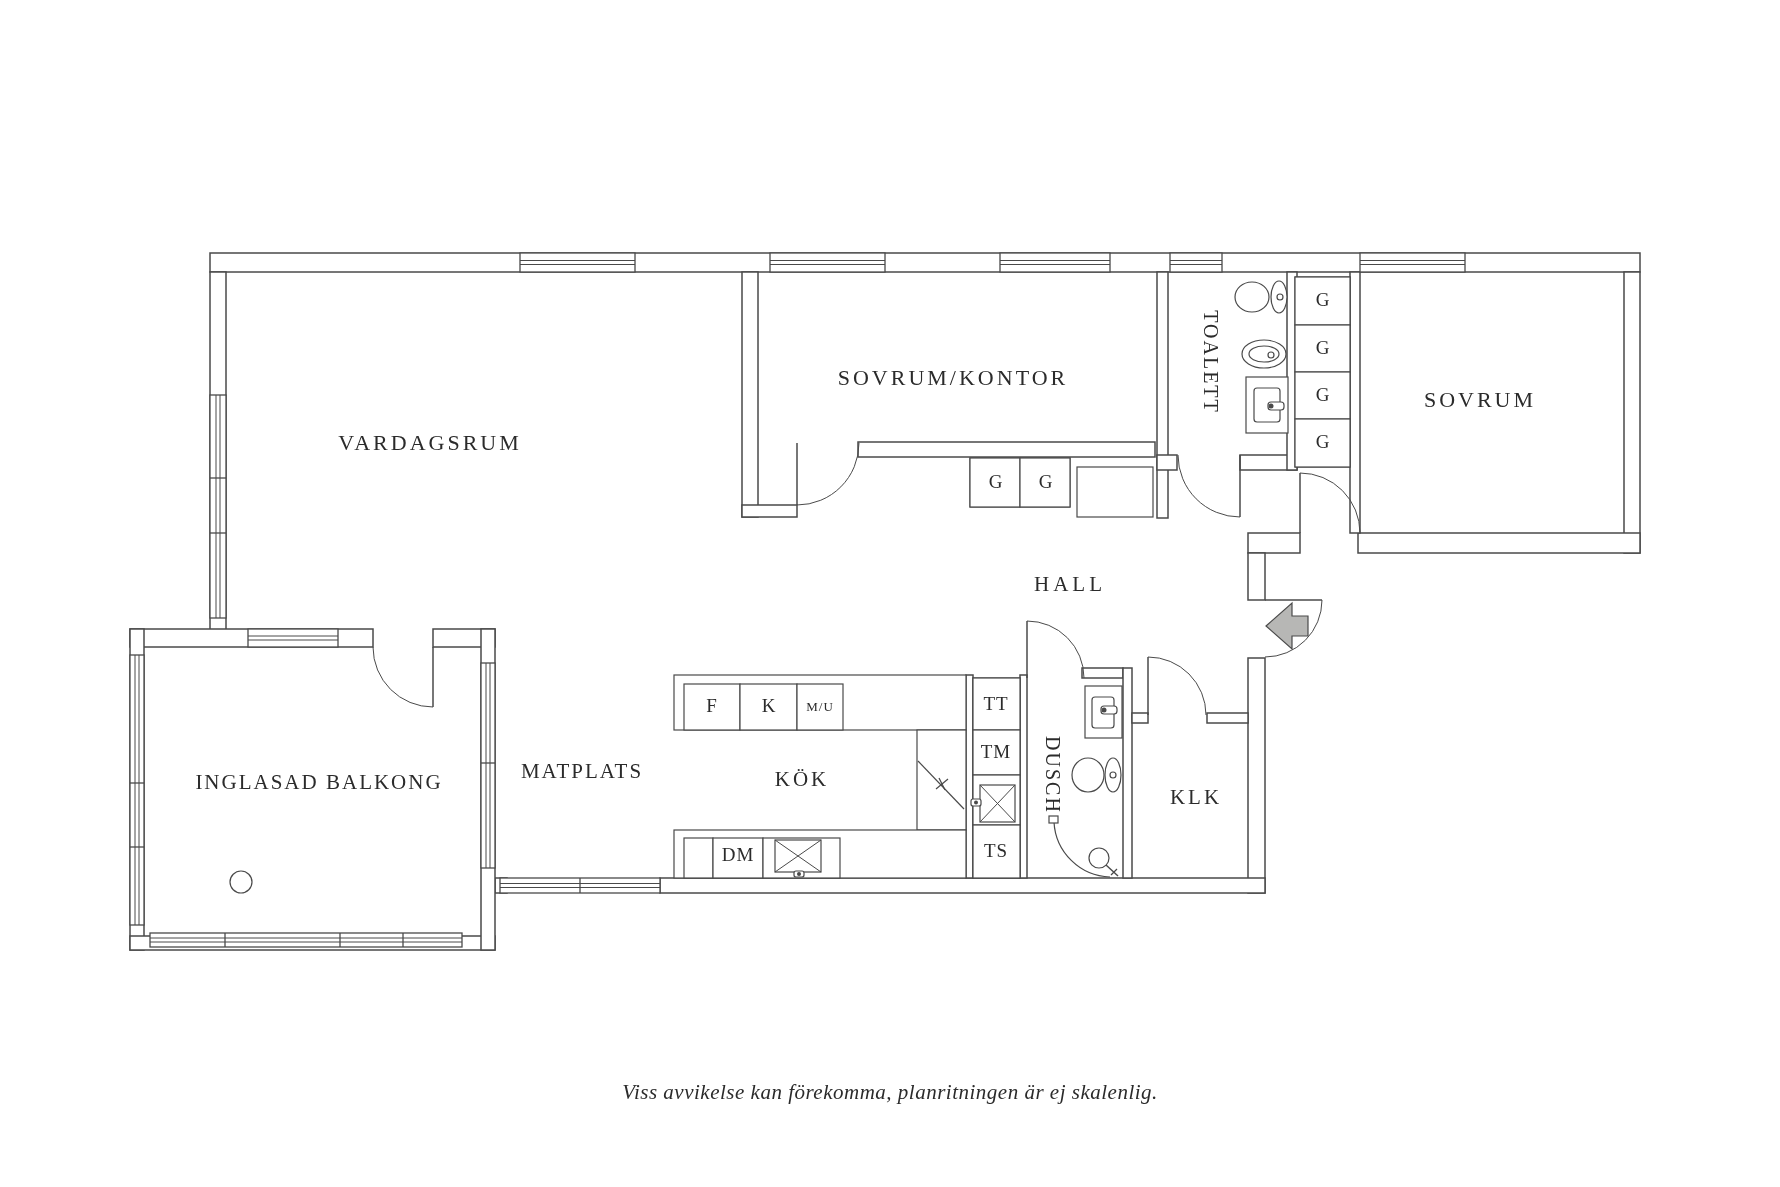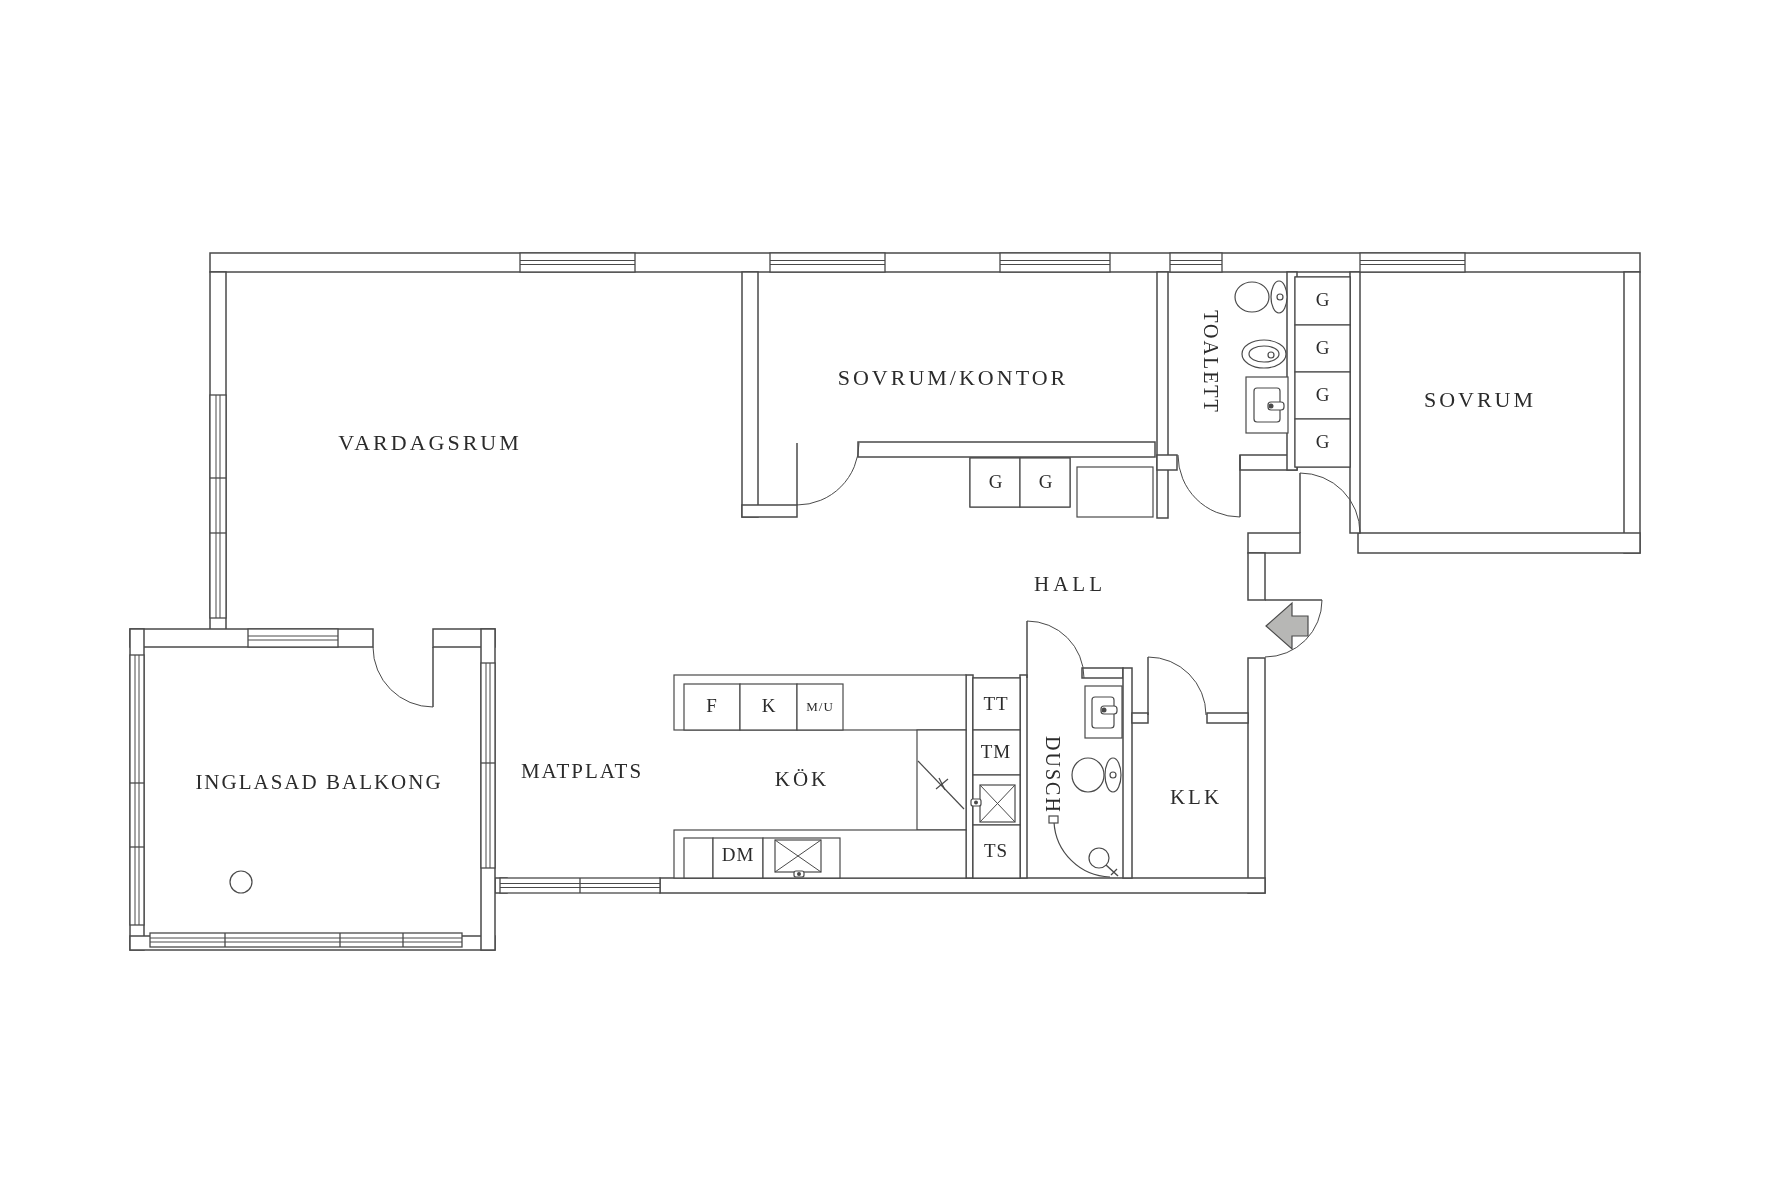--- a/index.html
+++ b/index.html
@@ -246,13 +246,14 @@
         <text x="1046" y="484" text-anchor="middle" dominant-baseline="middle" font-size="19px" letter-spacing="1px" fill="#2b2b2b">G</text>
         <text x="712" y="708" text-anchor="middle" dominant-baseline="middle" font-size="19px" letter-spacing="1px" fill="#2b2b2b">F</text>
         <text x="769" y="708" text-anchor="middle" dominant-baseline="middle" font-size="19px" letter-spacing="1px" fill="#2b2b2b">K</text>
         <text x="820" y="708" text-anchor="middle" dominant-baseline="middle" font-size="13px" letter-spacing="1px" fill="#2b2b2b">M/U</text>
         <text x="738" y="857" text-anchor="middle" dominant-baseline="middle" font-size="19px" letter-spacing="1px" fill="#2b2b2b">DM</text>
         <text x="996" y="706" text-anchor="middle" dominant-baseline="middle" font-size="19px" letter-spacing="1px" fill="#2b2b2b">TT</text>
         <text x="996" y="754" text-anchor="middle" dominant-baseline="middle" font-size="19px" letter-spacing="1px" fill="#2b2b2b">TM</text>
         <text x="996" y="853" text-anchor="middle" dominant-baseline="middle" font-size="19px" letter-spacing="1px" fill="#2b2b2b">TS</text>
       </g>
     </svg>
+  <div class="footer">Viss avvikelse kan förekomma, planritningen är ej skalenlig.</div>
 </div>
 
 </body></html>

